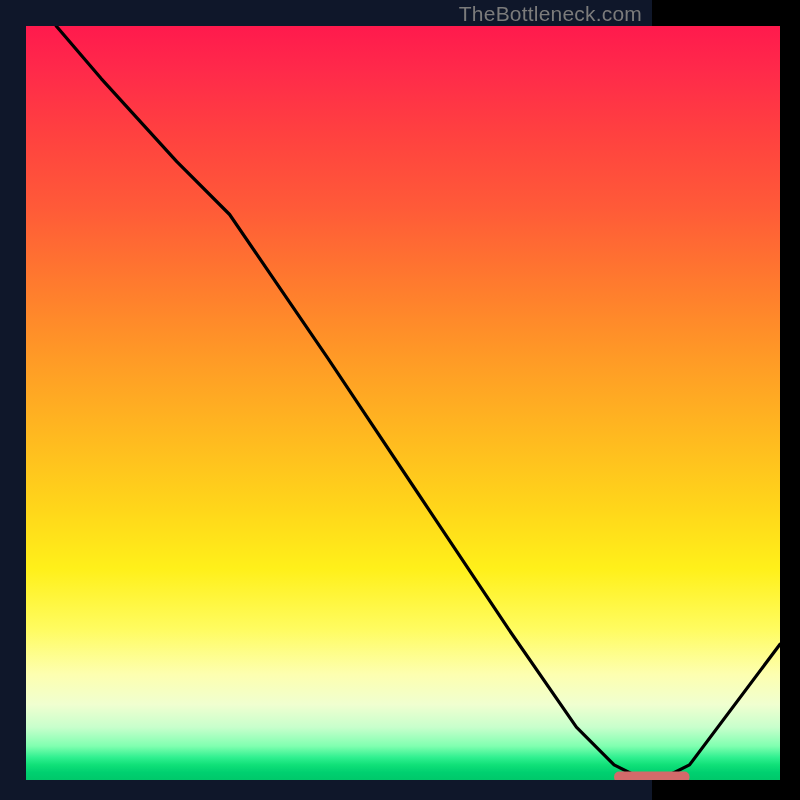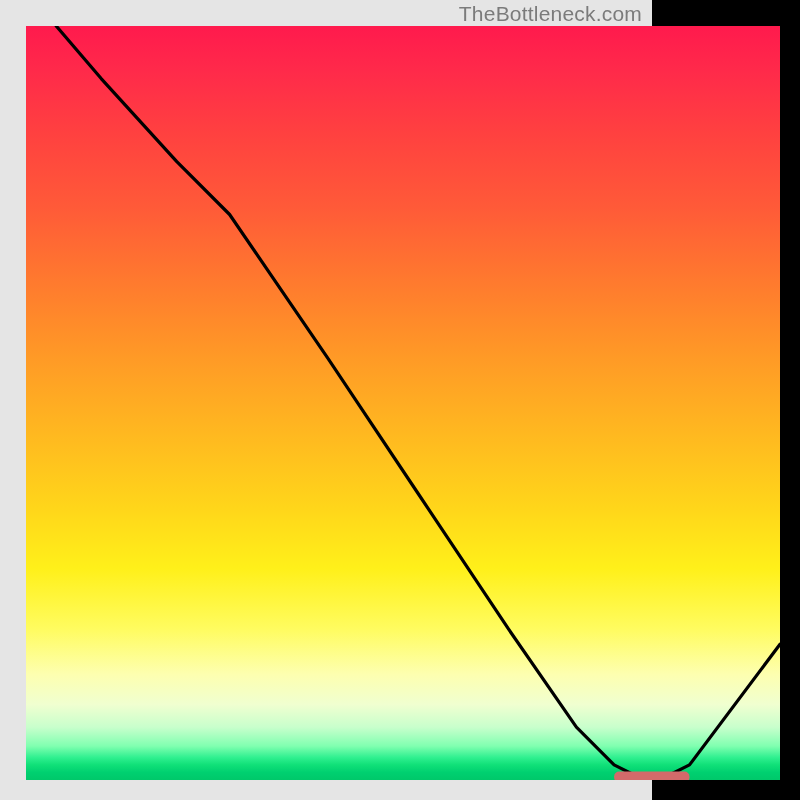--- a/index.html
+++ b/index.html
@@ -8,21 +8,21 @@
     width: 800px;
     height: 800px;
     overflow: hidden;
     background: #000;
     font-family: Arial, Helvetica, sans-serif;
   }
   .frame {
     position: relative;
     width: 652px;
     height: 800px;
-    background: #e5e5e5;
+    background: #0f172a;
   }
   .plot-area {
     position: absolute;
     left: 26px;
     top: 26px;
     width: 754px;
     height: 754px;
     overflow: hidden;
   }
   .gradient {

